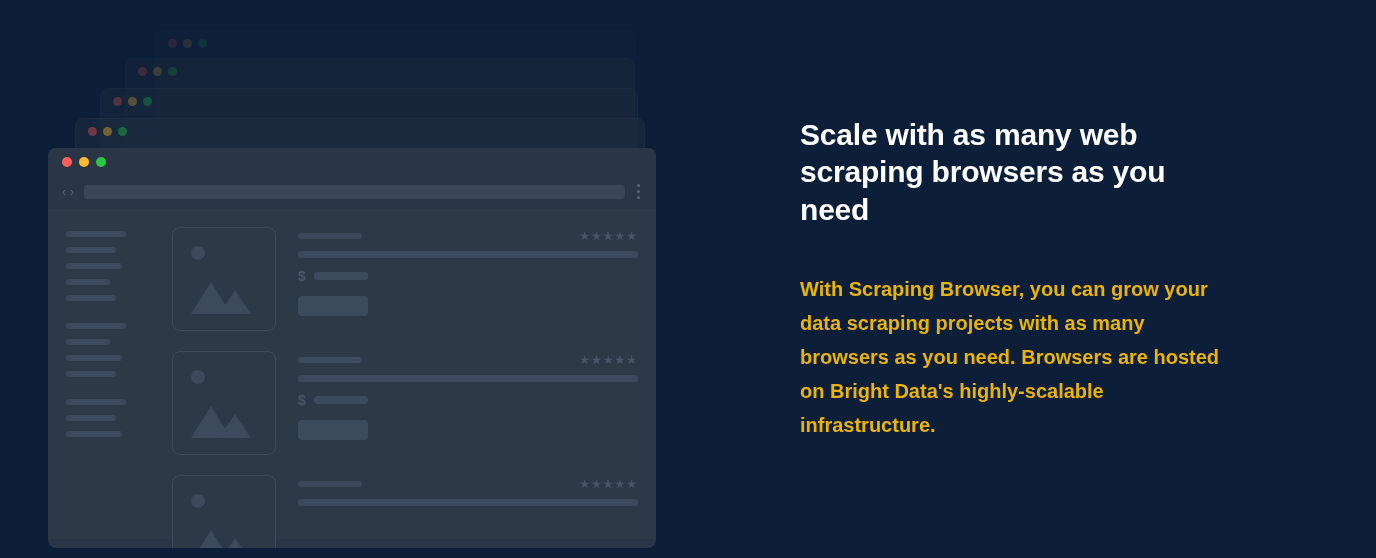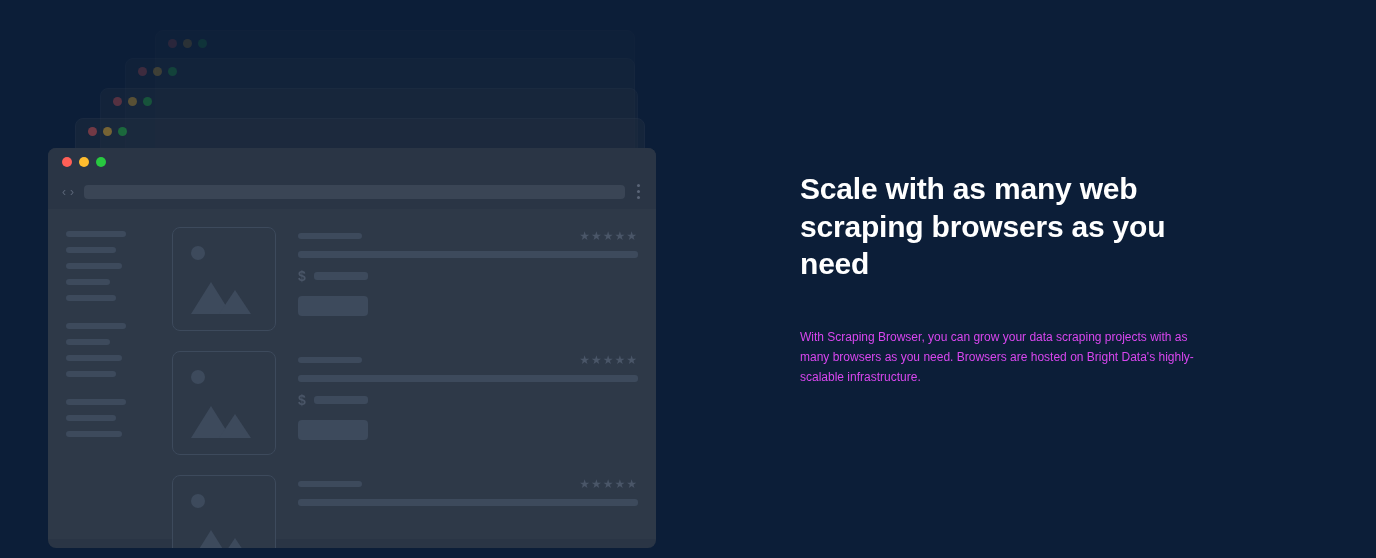--- a/index.html
+++ b/index.html
@@ -29,24 +29,24 @@
     max-width: 600px;
   }
   .headline {
     font-size: 30px;
     font-weight: 600;
     line-height: 1.25;
     margin-bottom: 44px;
     letter-spacing: -0.2px;
   }
   .desc {
-    font-size: 12px;
+    font-size: 20px;
     line-height: 1.7;
-    color: #d946ef;
-    font-weight: 400;
+    color: #eab308;
+    font-weight: 700;
     max-width: 420px;
   }
 
   
   .bw {
     position: absolute;
     border-radius: 8px;
     background: #232f40;
     border: 1px solid #2e3a4c;
   }

